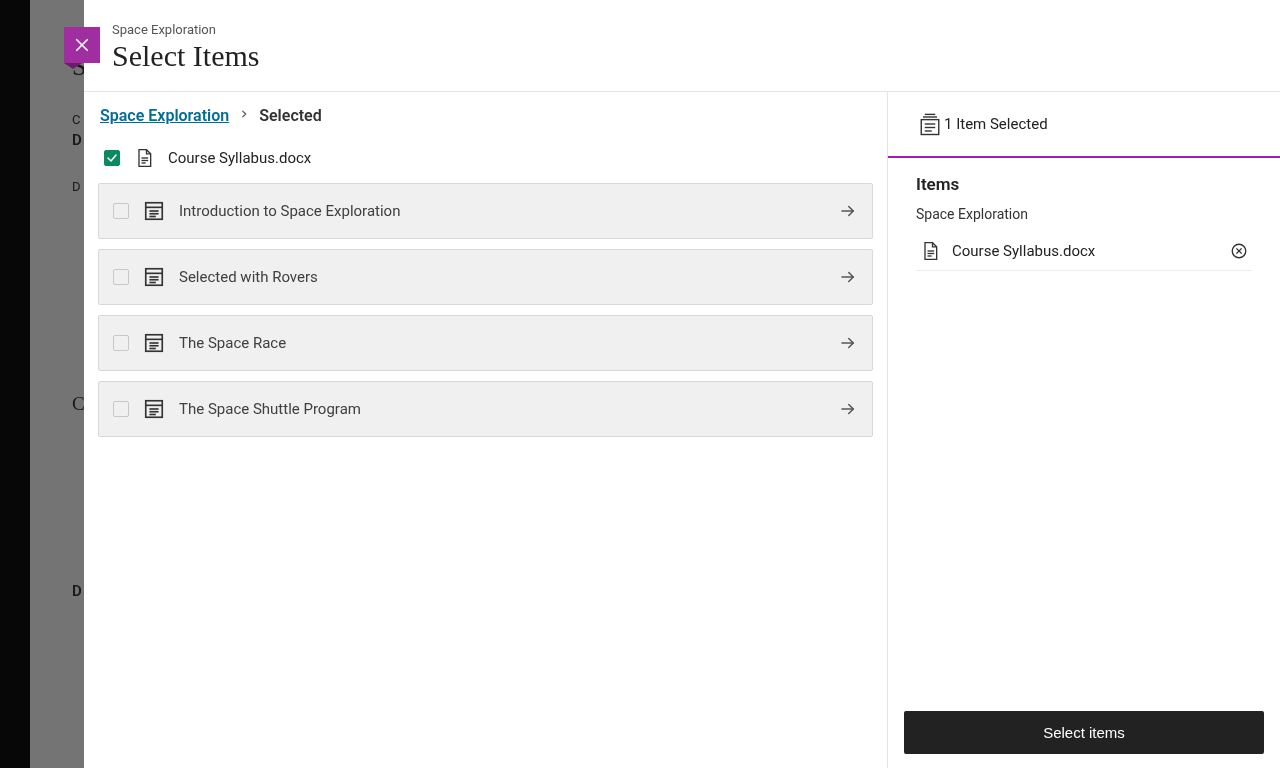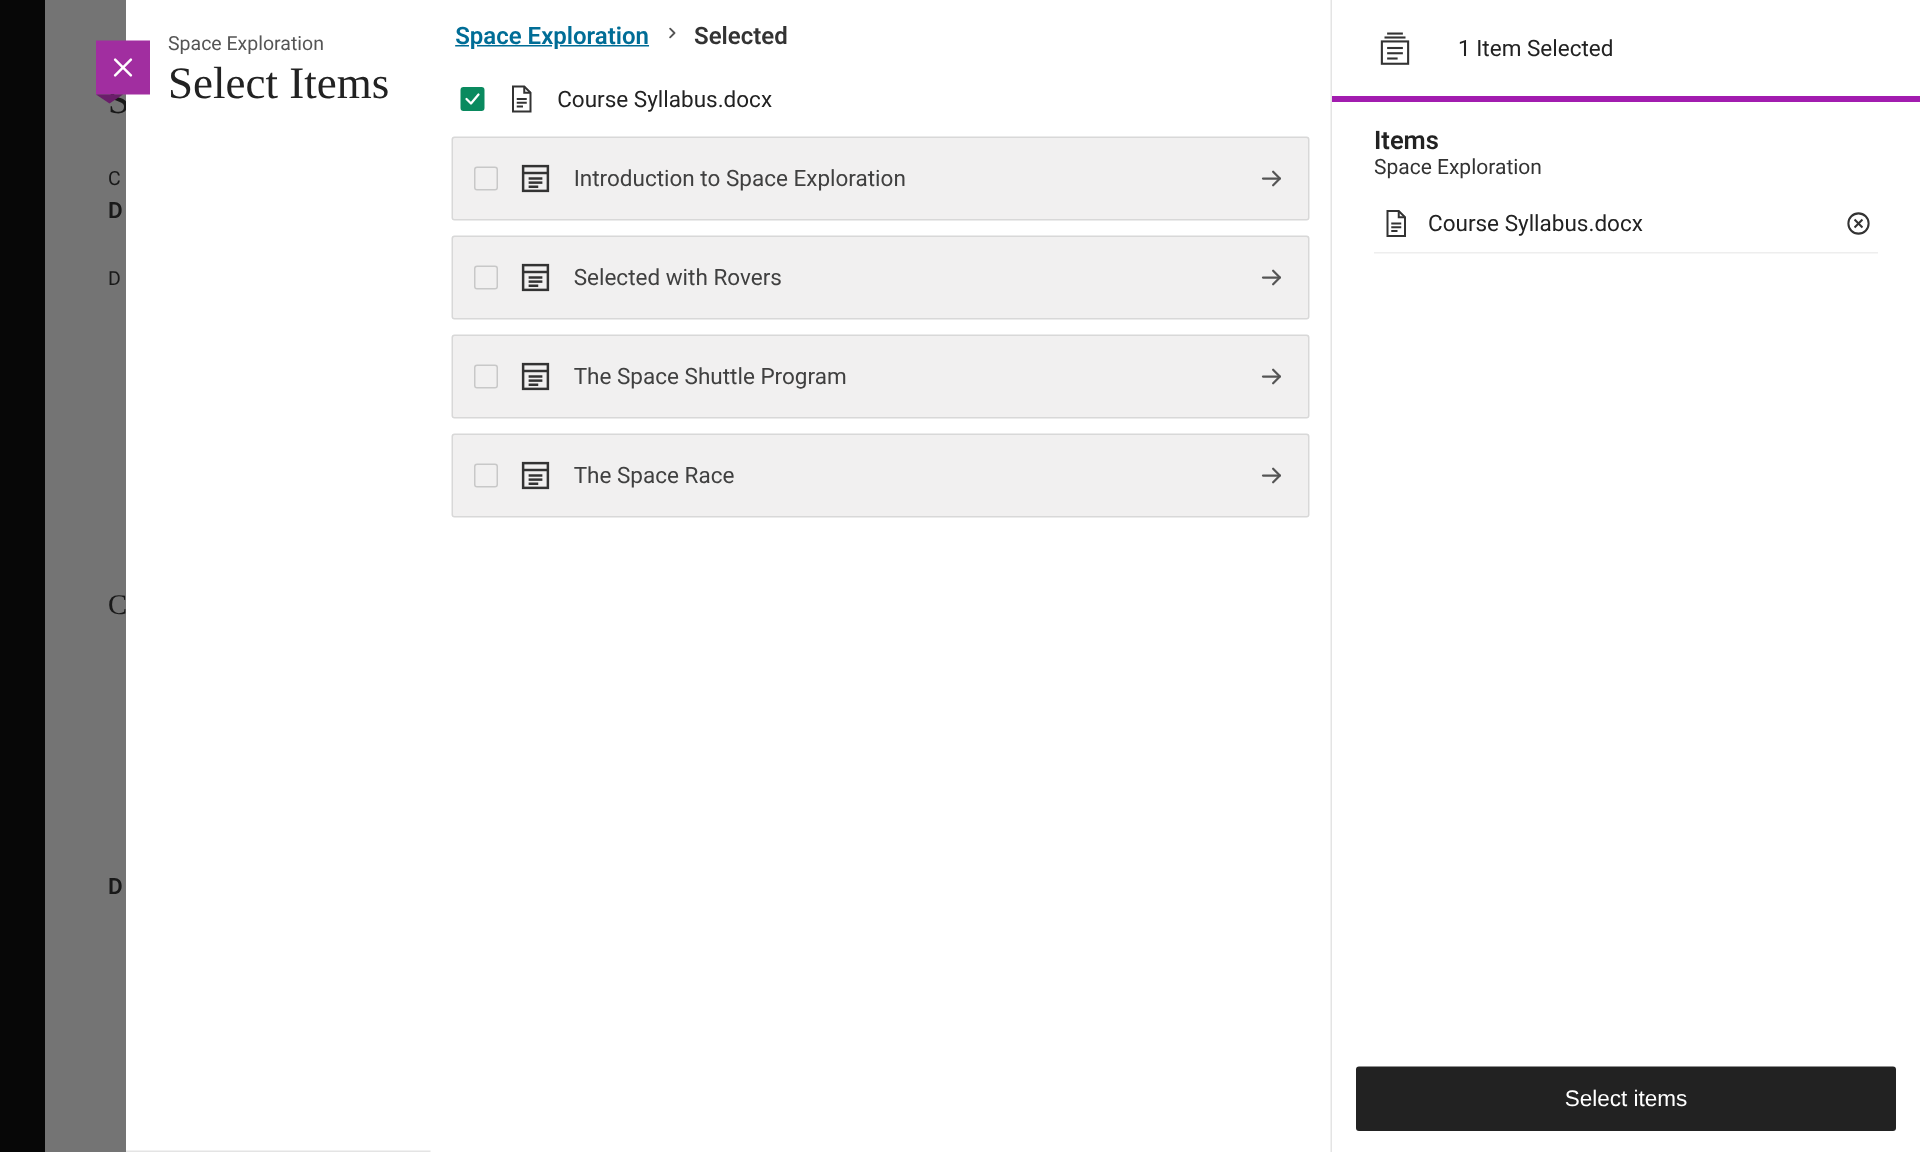--- a/index.html
+++ b/index.html
@@ -40,21 +40,21 @@
       background: rgba(0,0,0,0.5);
     }
     .modal {
       position: absolute;
       left: 84px;
       right: 0;
       top: 0;
       bottom: 0;
       background: #fff;
       display: flex;
-      flex-direction: row;
+      flex-direction: column;
     }
     .close-btn {
       position: absolute;
       left: 64px;
       top: 27px;
       width: 36px;
       height: 36px;
       background: #a12ea0;
       display: flex;
       align-items: center;
@@ -154,28 +154,28 @@
     .arrow-right svg { display: block; }
     .selection-pane {
       width: 392px;
       display: flex;
       flex-direction: column;
       background: #fff;
     }
     .selection-header {
       display: flex;
       align-items: center;
-      gap: 28px;
+      gap: 0;
       padding: 16px 28px;
-      border-bottom: 4px solid #a21caf;
+      border-bottom: 2px solid #a21caf;
     }
     .collection-icon svg { display: block; }
     .selection-count { font-size: 15px; color: #222; }
     .selection-body { flex: 1; padding: 16px 28px; overflow-y: auto; }
-    .items-heading { font-size: 17px; font-weight: 600; color: #222; }
+    .items-heading { font-size: 17px; font-weight: 600; color: #222; margin-bottom: 12px; }
     .group-label { font-size: 14px; color: #333; margin-bottom: 10px; }
     .selected-item {
       display: flex;
       align-items: center;
       gap: 12px;
       padding: 8px 4px;
       border-bottom: 1px solid #eee;
     }
     .selected-item .sel-name { flex: 1; font-size: 15px; color: #222; }
     .remove-btn { cursor: pointer; }
@@ -298,40 +298,40 @@
             <div class="checkbox"></div>
             <span class="module-icon">
               <svg width="22" height="22" viewBox="0 0 24 24" fill="none" stroke="#333" stroke-width="1.8">
                 <rect x="3" y="3" width="18" height="18"></rect>
                 <line x1="3" y1="8" x2="21" y2="8"></line>
                 <line x1="7" y1="12" x2="17" y2="12"></line>
                 <line x1="7" y1="15" x2="17" y2="15"></line>
                 <line x1="7" y1="18" x2="14" y2="18"></line>
               </svg>
             </span>
-            <span class="module-title">The Space Shuttle Program</span>
+            <span class="module-title">The Space Race</span>
             <span class="arrow-right">
               <svg width="20" height="18" viewBox="0 0 24 24" fill="none" stroke="#555" stroke-width="2" stroke-linecap="round" stroke-linejoin="round">
                 <line x1="4" y1="12" x2="19" y2="12"></line>
                 <polyline points="13 6 19 12 13 18"></polyline>
               </svg>
             </span>
           </div>
           <div class="module-row">
             <div class="checkbox"></div>
             <span class="module-icon">
               <svg width="22" height="22" viewBox="0 0 24 24" fill="none" stroke="#333" stroke-width="1.8">
                 <rect x="3" y="3" width="18" height="18"></rect>
                 <line x1="3" y1="8" x2="21" y2="8"></line>
                 <line x1="7" y1="12" x2="17" y2="12"></line>
                 <line x1="7" y1="15" x2="17" y2="15"></line>
                 <line x1="7" y1="18" x2="14" y2="18"></line>
               </svg>
             </span>
-            <span class="module-title">The Space Race</span>
+            <span class="module-title">The Space Shuttle Program</span>
             <span class="arrow-right">
               <svg width="20" height="18" viewBox="0 0 24 24" fill="none" stroke="#555" stroke-width="2" stroke-linecap="round" stroke-linejoin="round">
                 <line x1="4" y1="12" x2="19" y2="12"></line>
                 <polyline points="13 6 19 12 13 18"></polyline>
               </svg>
             </span>
           </div>
         </div>
     </div>
 

